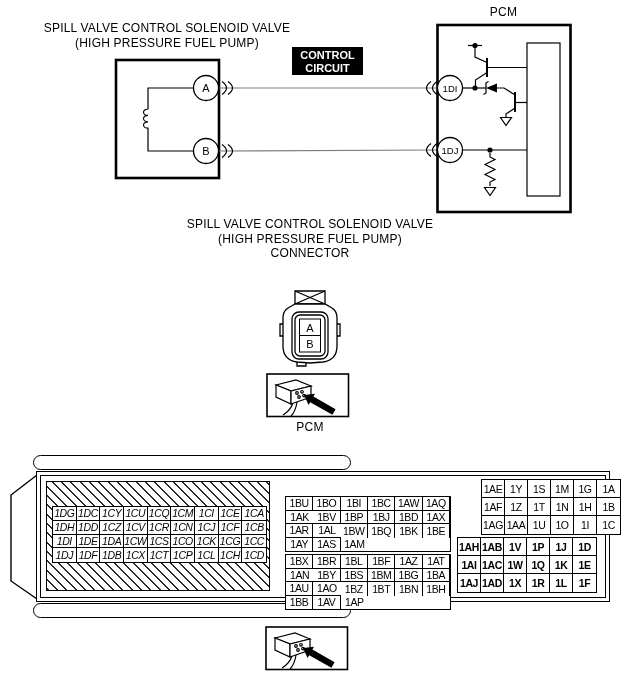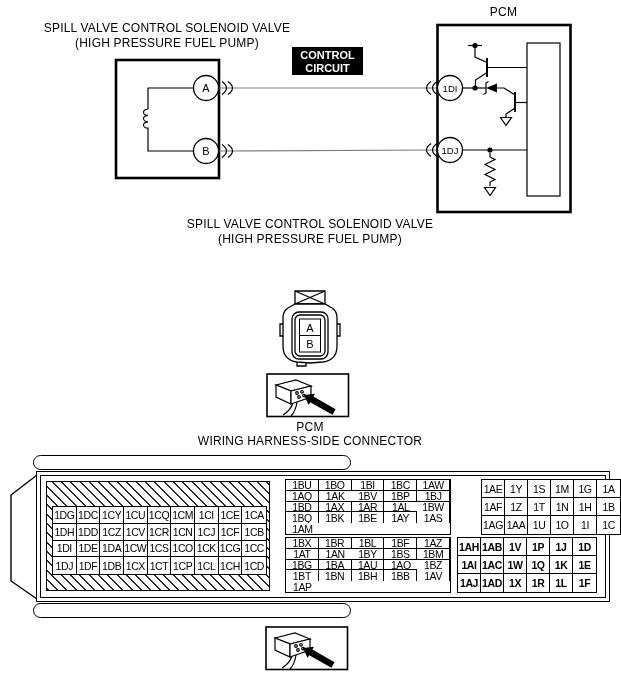--- a/index.html
+++ b/index.html
@@ -12,21 +12,21 @@
   svg text{font-family:"Liberation Sans", sans-serif;}
   
   .bar{position:absolute;border:1.4px solid #000;border-radius:8px;background:#fff;}
   .body-outer{position:absolute;border:1.5px solid #000;background:#fff;}
   .body-inner{position:absolute;border:1px solid #000;background:#fff;}
   .hatch{position:absolute;border:1px solid #000;
          background:repeating-linear-gradient(45deg,#2b2b2b 0 1.5px,#ffffff 1.5px 6.6px);}
   .pin-grid{position:absolute;display:grid;border:1.4px solid #000;background:#fff;}
   .pin-grid{grid-auto-rows:1fr;}
   .cols-9{grid-template-columns:repeat(9,1fr);}
-  .cols-7{grid-template-columns:repeat(5,1fr);}
+  .cols-7{grid-template-columns:repeat(6,1fr);margin-top:17px;}
   .cols-6{grid-template-columns:repeat(6,1fr);}
   .pin-cell{display:flex;align-items:center;justify-content:center;
             border-right:1px solid #000;border-bottom:1px solid #000;
             font-size:10.5px;letter-spacing:-0.4px;background:#fff;overflow:hidden;}
   .cols-9 .pin-cell:nth-child(9n){border-right:none;}
   .cols-9 .pin-cell:nth-last-child(-n+9){border-bottom:none;}
   .cols-7 .pin-cell:nth-child(7n){border-right:none;}
   .cols-7 .pin-cell:nth-last-child(-n+7){border-bottom:none;}
   .cols-6 .pin-cell:nth-child(6n){border-right:none;}
   .cols-6 .pin-cell:nth-last-child(-n+6){border-bottom:none;}
@@ -104,20 +104,21 @@
 
     <circle cx="450" cy="88" r="12.5" fill="#fff" stroke="#000" stroke-width="1.3"></circle>
     <text x="450" y="91.5" font-size="9.5" text-anchor="middle">1DI</text>
     <circle cx="450" cy="150" r="12.5" fill="#fff" stroke="#000" stroke-width="1.3"></circle>
     <text x="450" y="153.5" font-size="9.5" text-anchor="middle">1DJ</text>
   </svg>
 
   <div class="abs ttl ctr" style="left:155px;top:217px;width:310px;line-height:14.7px;">
     <div>SPILL VALVE CONTROL SOLENOID VALVE</div>
     <div>(HIGH PRESSURE FUEL PUMP)</div>
+    <div>CONNECTOR</div>
   </div>
 
   <svg class="abs" style="left:255px;top:282px;" width="110" height="94" viewBox="0 0 110 94">
     <g stroke="#000" stroke-width="1.3" fill="#fff">
 
       <path d="M40,9 H70 V22 H40 Z"></path>
       <path d="M40,9 L70,22 M70,9 L40,22" fill="none"></path>
 
       <path d="M40,22 L33,26 Q28,29 28,36 L28,64 Q28,78 42,80 L55,81 L68,80 Q82,78 82,64 L82,36 Q82,29 77,26 L70,22 Z"></path>
       <path d="M28,42 h-3 v12 h3 M82,42 h3 v12 h-3 M42,80 v4 h9 v-3.5" fill="none"></path>
@@ -148,33 +149,32 @@
         </g>
         <polygon points="38,22 49,20.8 47.4,23.6 69.6,36.2 66.4,41.8 44.2,29.2 42.6,32.1" fill="#000"></polygon>
       </g>
     </defs>
     <rect x="1" y="1" width="81.5" height="42.5" fill="#fff" stroke="#000" stroke-width="1.6"></rect>
     <use href="#connIconShape"></use>
   </svg>
 
   <div class="abs ttl ctr" style="left:160px;top:420px;width:300px;line-height:14.2px;">
     <div>PCM</div>
-    <div>WIRING HARNESS-SIDE CONNECTOR</div>
   </div>
 
   <div class="bar" style="left:33px;top:455px;width:318px;height:15px;"></div>
   <div class="bar" style="left:33px;top:603px;width:318px;height:15px;"></div>
   <svg class="abs" style="left:8px;top:471px;" width="30" height="132" viewBox="0 0 30 132">
     <path d="M29,4 L3,24 L3,110 L29,128" fill="#fff" stroke="#000" stroke-width="1.4"></path>
   </svg>
   <div class="body-outer" style="left:36px;top:471px;width:574px;height:131px;"></div>
   <div class="body-inner" style="left:40px;top:475px;width:566px;height:123px;"></div>
   <div class="hatch" style="left:46px;top:481px;width:224px;height:110px;"></div>
 
-  <div class="pin-grid cols-9" style="left:52px;top:506px;width:215px;height:69px;">
+  <div class="pin-grid cols-9" style="left:52px;top:506px;width:215px;height:57px;font-style:italic;">
       <div class="pin-cell">1DG</div>
       <div class="pin-cell">1DC</div>
       <div class="pin-cell">1CY</div>
       <div class="pin-cell">1CU</div>
       <div class="pin-cell">1CQ</div>
       <div class="pin-cell">1CM</div>
       <div class="pin-cell">1CI</div>
       <div class="pin-cell">1CE</div>
       <div class="pin-cell">1CA</div>
       <div class="pin-cell">1DH</div>

